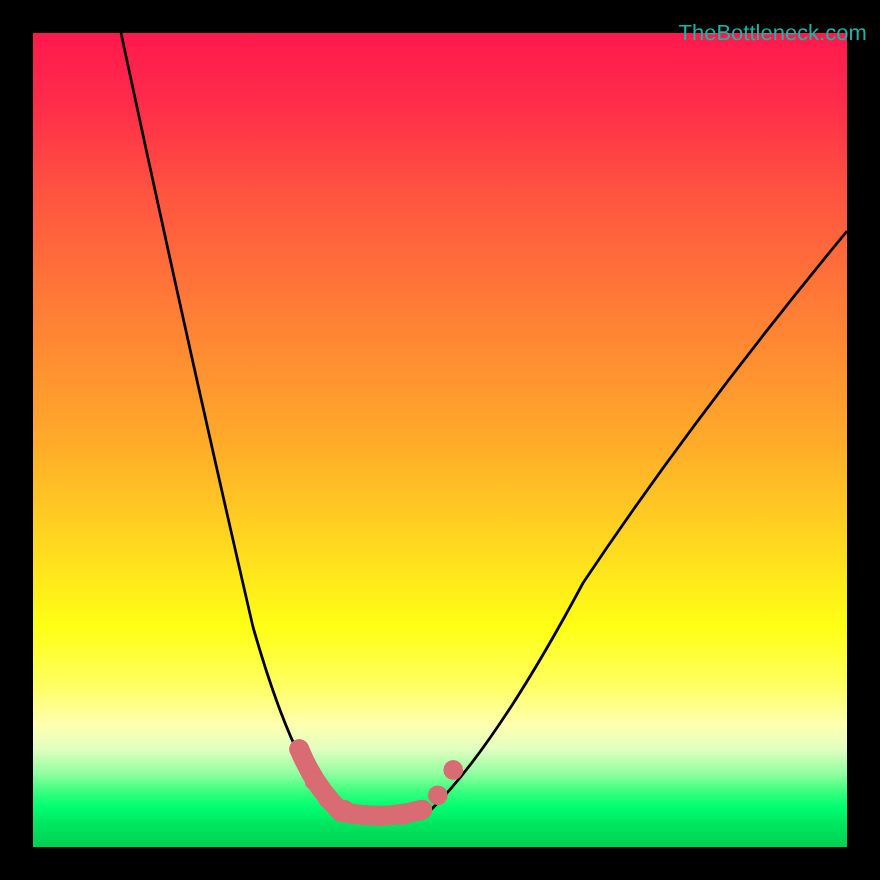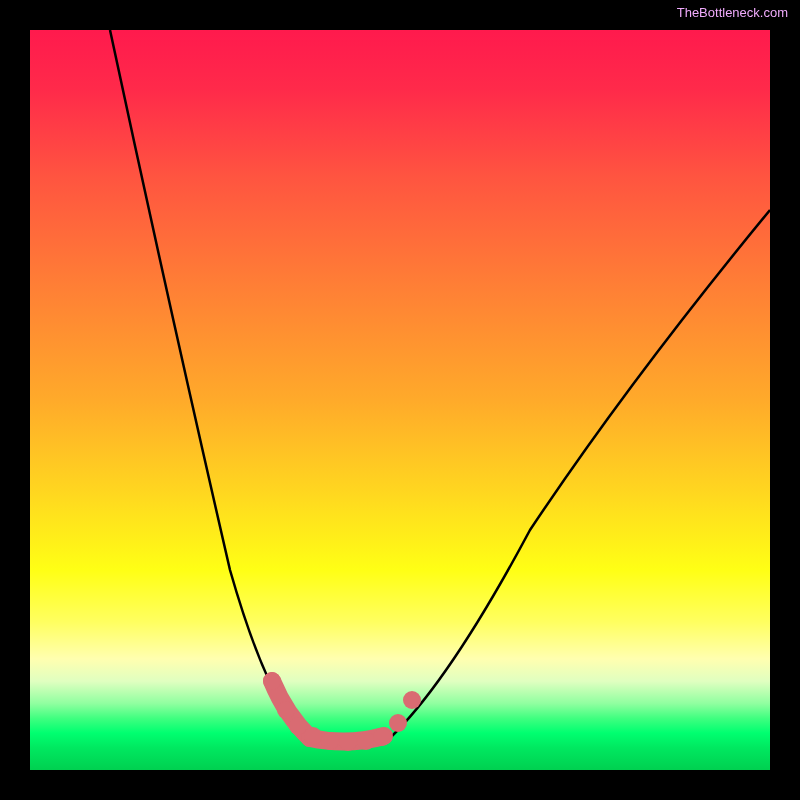--- a/index.html
+++ b/index.html
@@ -39,24 +39,24 @@
         #e0ffc0 88%,
         #90ffa0 91%,
         #40ff80 93%,
         #00ff70 95%,
         #00e860 97%,
         #00d050 100%
       );
     }
     .watermark {
       position: absolute;
-      top: 5px;
+      top: 19px;
       right: 12px;
-      color: #f0abfc;
-      font-size: 13px;
+      color: #14b8a6;
+      font-size: 20px;
       font-weight: normal;
       z-index: 10;
     }
     .curve-svg {
       position: absolute;
       top: 30px;
       left: 30px;
       width: 740px;
       height: 740px;
       z-index: 5;

